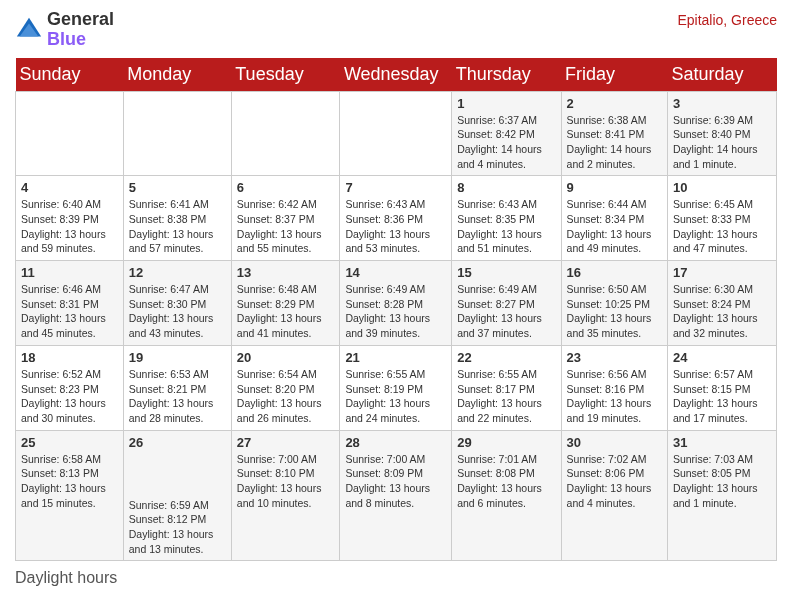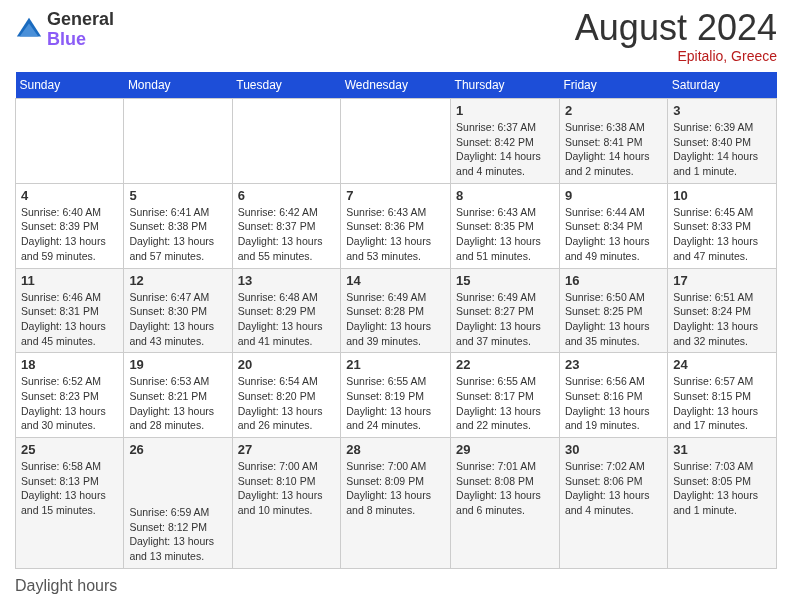--- a/index.html
+++ b/index.html
@@ -45,25 +45,25 @@
       font-size: 14px;
       color: #b91c1c;
       margin-top: 2px;
     }
     table {
       width: 100%;
       border-collapse: collapse;
       font-size: 11px;
     }
     thead tr th {
-      background-color: #1d4ed8;
+      background-color: #b91c1c;
       color: white;
       padding: 6px 4px;
       text-align: left;
-      font-size: 12px;
+      font-size: 18px;
       font-weight: normal;
       margin-top: 21px;
     }
     tbody tr td {
       border: 1px solid #ccc;
       vertical-align: top;
       padding: 4px 5px;
       height: 80px;
       width: 113px;
       background: #fff;
@@ -100,21 +100,20 @@
     <svg class="logo-icon" viewBox="0 0 30 30" xmlns="http://www.w3.org/2000/svg">
       <polygon points="15,2 28,22 2,22" fill="#1a6bbf"></polygon>
       <polygon points="15,8 25,22 5,22" fill="#4a90d9"></polygon>
     </svg>
     <div class="logo-text">
       <span class="general">General</span><br>
       <span class="blue">Blue</span>
     </div>
   </div>
   <div class="title-block">
-    <div class="month-year">August 2024</div>
     <div class="location">Epitalio, Greece</div>
   </div>
 </div>
 
 <table>
   <thead>
     <tr>
     <th>Sunday</th>
         <th>Monday</th>
         <th>Tuesday</th>
@@ -235,27 +234,27 @@
         <td>
           <span class="day-num">15</span>
           <div class="day-info" style="white-space: pre-line;">Sunrise: 6:49 AM
 Sunset: 8:27 PM
 Daylight: 13 hours
 and 37 minutes.</div>
         </td>
         <td>
           <span class="day-num">16</span>
           <div class="day-info" style="white-space: pre-line;">Sunrise: 6:50 AM
-Sunset: 8:25 PM
+Sunset: 10:25 PM
 Daylight: 13 hours
 and 35 minutes.</div>
         </td>
         <td>
           <span class="day-num">17</span>
-          <div class="day-info" style="white-space: pre-line;">Sunrise: 6:51 AM
+          <div class="day-info" style="white-space: pre-line;">Sunrise: 6:30 AM
 Sunset: 8:24 PM
 Daylight: 13 hours
 and 32 minutes.</div>
         </td>
       </tr>
       <tr>
         <td>
           <span class="day-num">18</span>
           <div class="day-info" style="white-space: pre-line;">Sunrise: 6:52 AM
 Sunset: 8:23 PM

